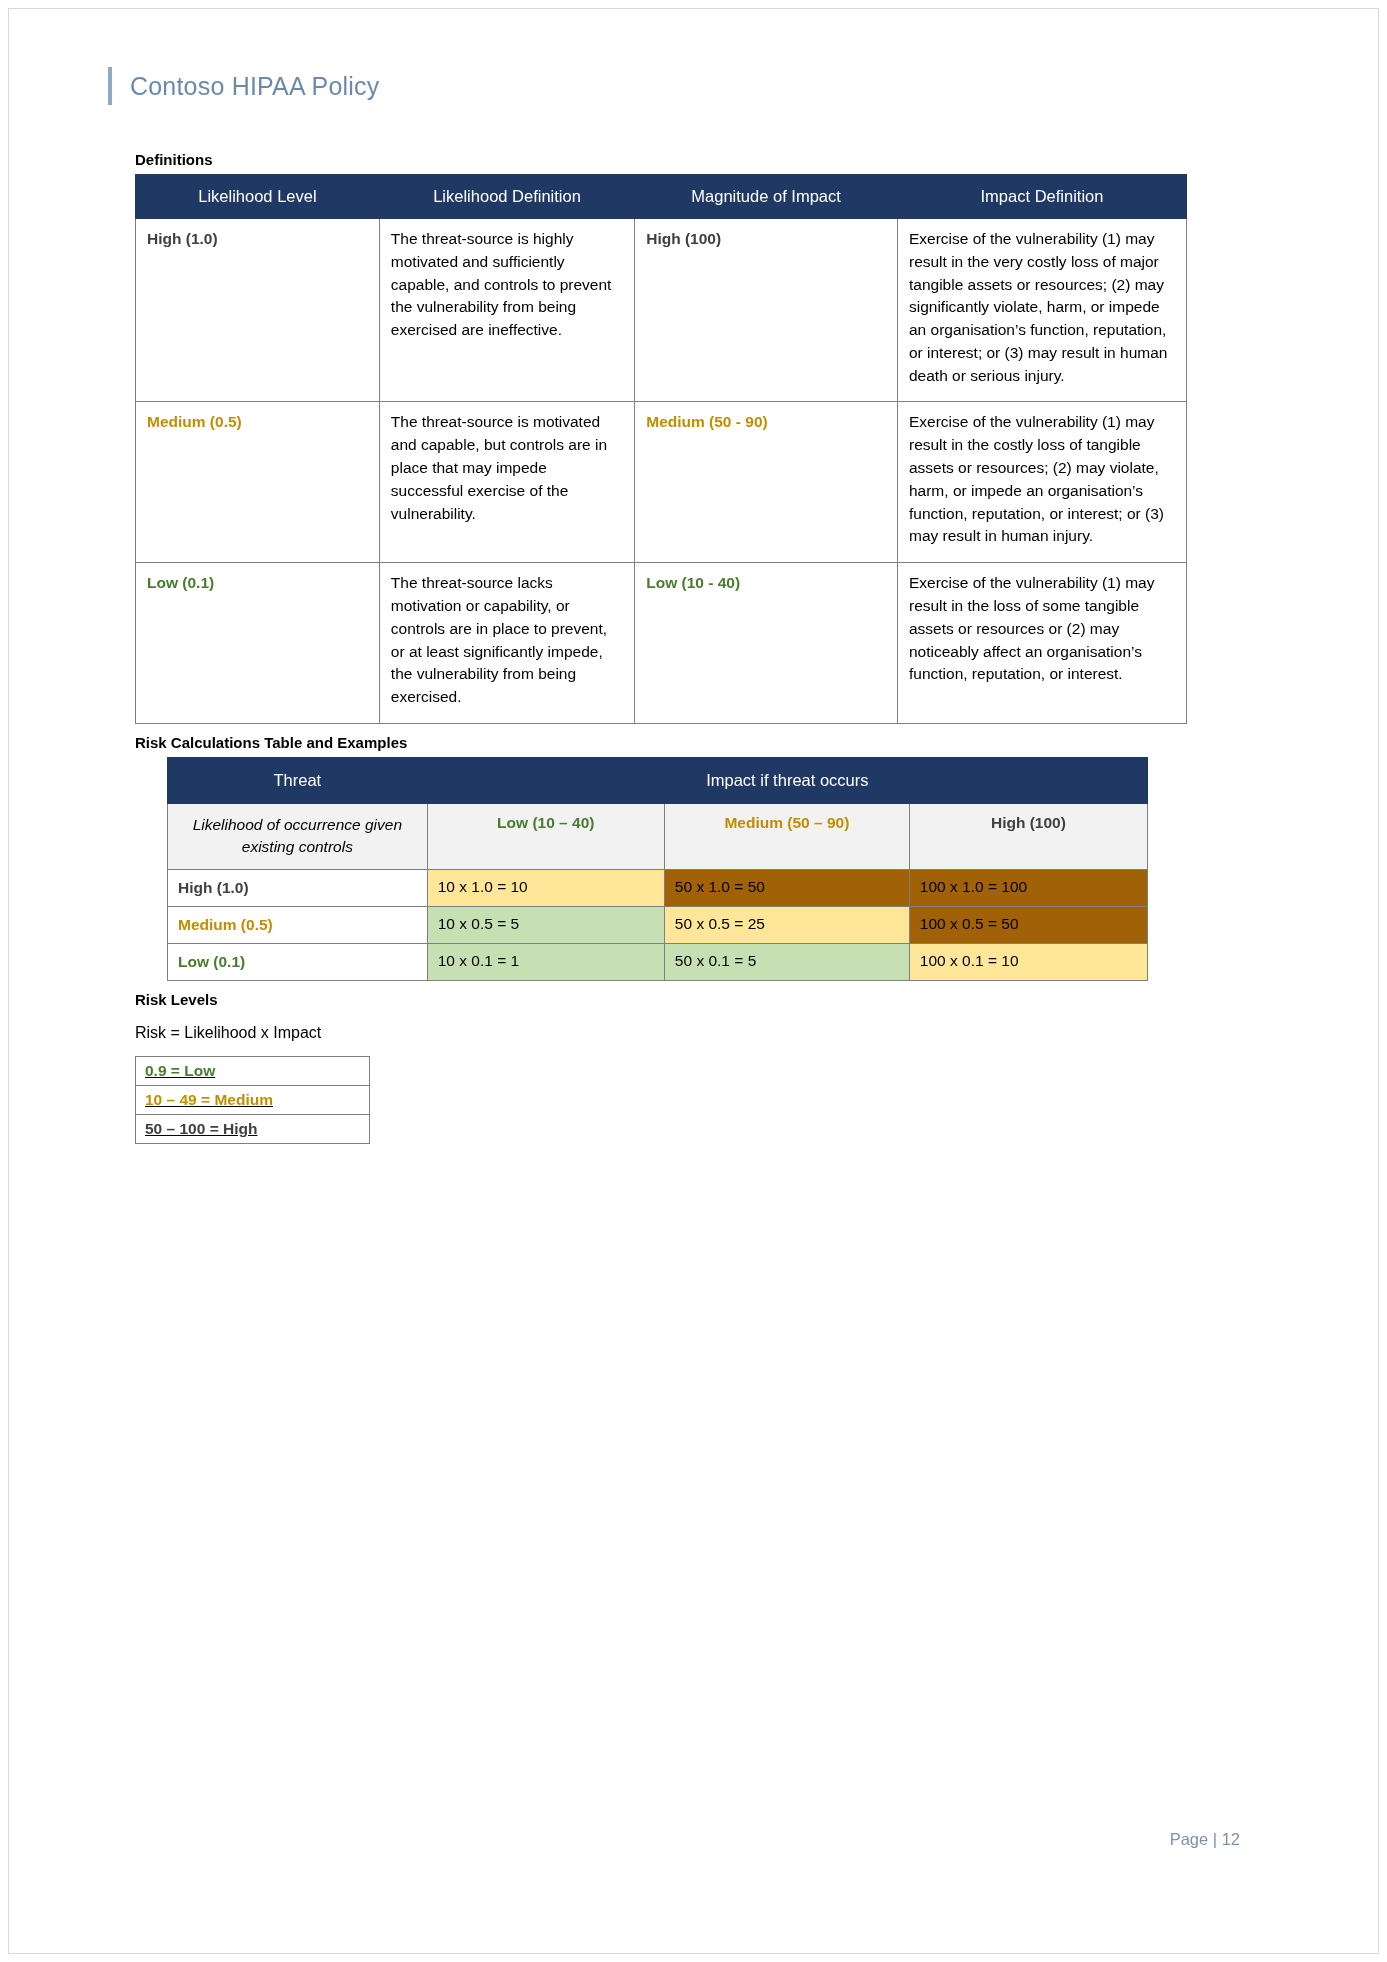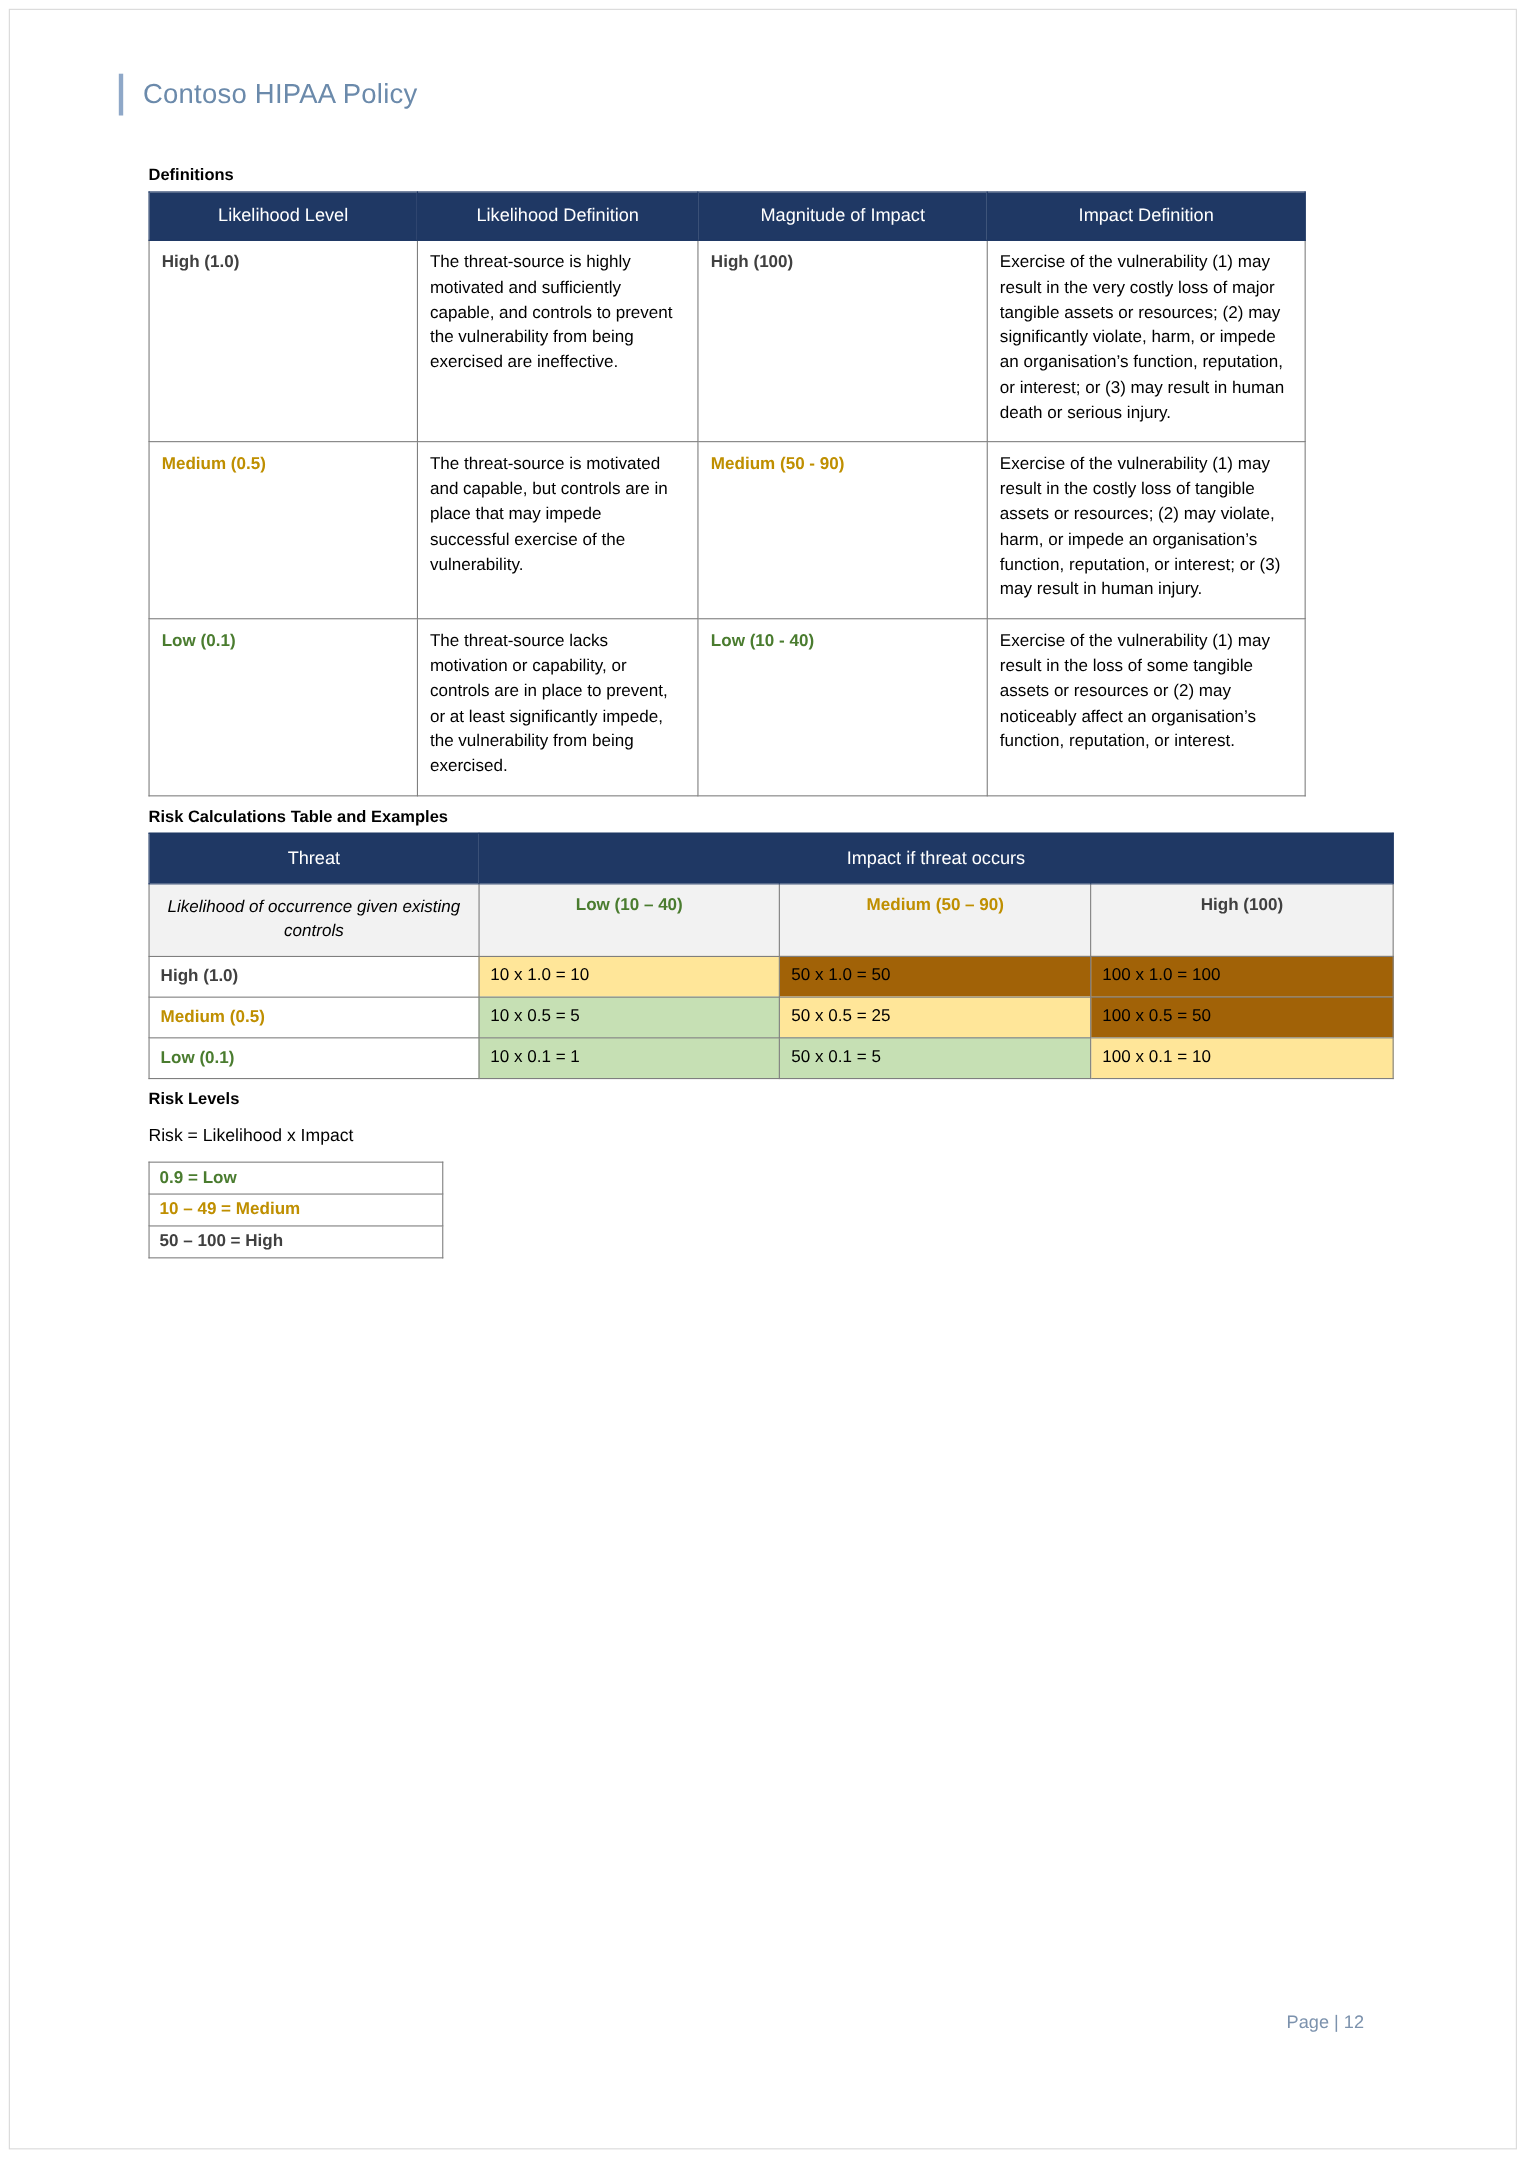--- a/index.html
+++ b/index.html
@@ -96,22 +96,23 @@
   .lvl-medium { color: #bf8f00; font-weight: bold; }
   .lvl-low { color: #4a7c2f; font-weight: bold; }
 
   .col-1 { width: 23.2%; }
   .col-2 { width: 24.3%; }
   .col-3 { width: 25.0%; }
   .col-4 { width: 27.5%; }
 
   
   .risk-table {
-    width: 1132px;
+    width: 981px;
     margin-top: 2px;
+    margin-left: 32px;
   }
   .risk-table th.bighdr {
     background: #1f3864;
     color: #ffffff;
     font-weight: normal;
     font-size: 16.5px;
     padding: 13px 8px;
     text-align: center;
     border: 1px solid #1f3864;
   }
@@ -151,22 +152,23 @@
   .rc-col-2 { width: 24.2%; }
   .rc-col-3 { width: 25.0%; }
   .rc-col-4 { width: 24.3%; }
 
   
   .risk-formula {
     font-size: 16px;
     margin: 16px 0 14px 0;
   }
   .levels-table {
-    width: 268px;
+    width: 235px;
     border-collapse: collapse;
+    text-decoration: underline;
   }
   .levels-table td {
     border: 1px solid #7f7f7f;
     font-size: 15.5px;
     font-weight: bold;
     padding: 5px 9px;
   }
   
   .footer {
     position: absolute;

